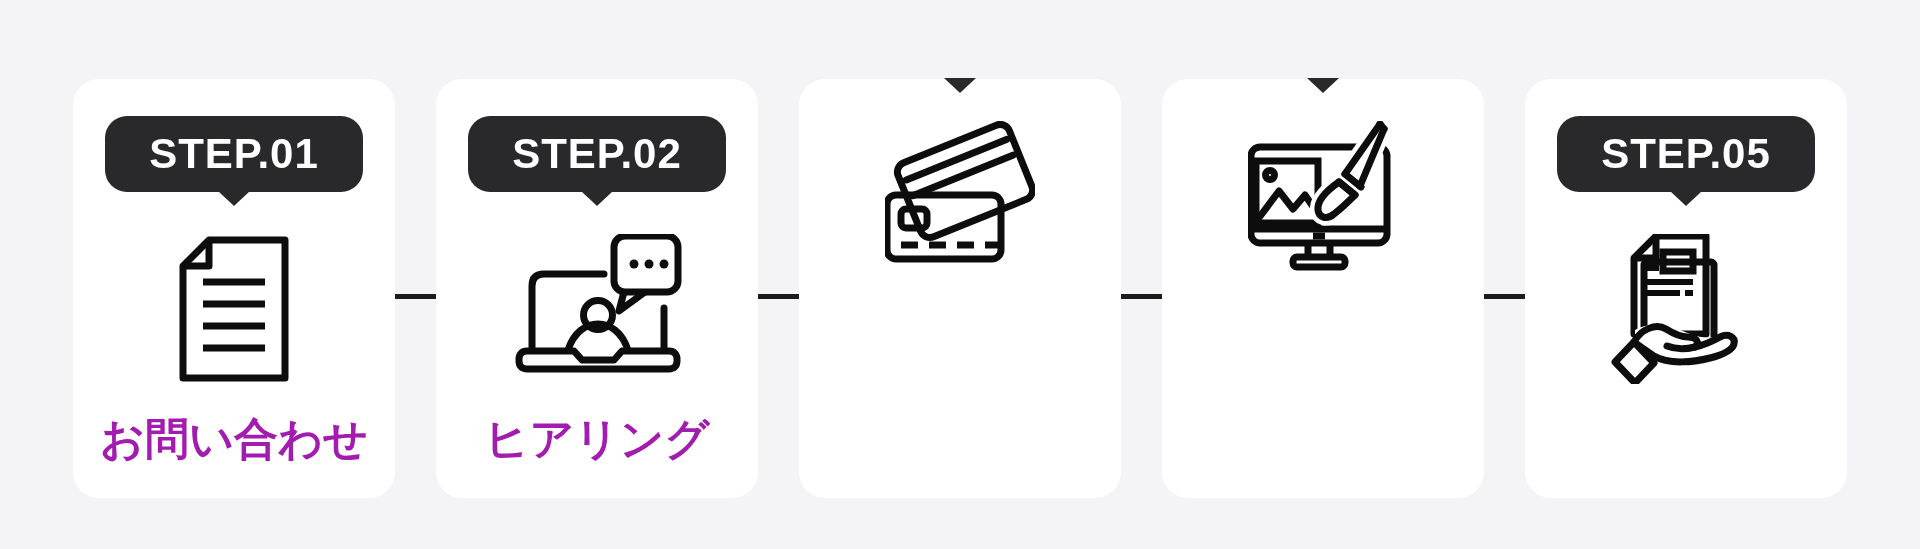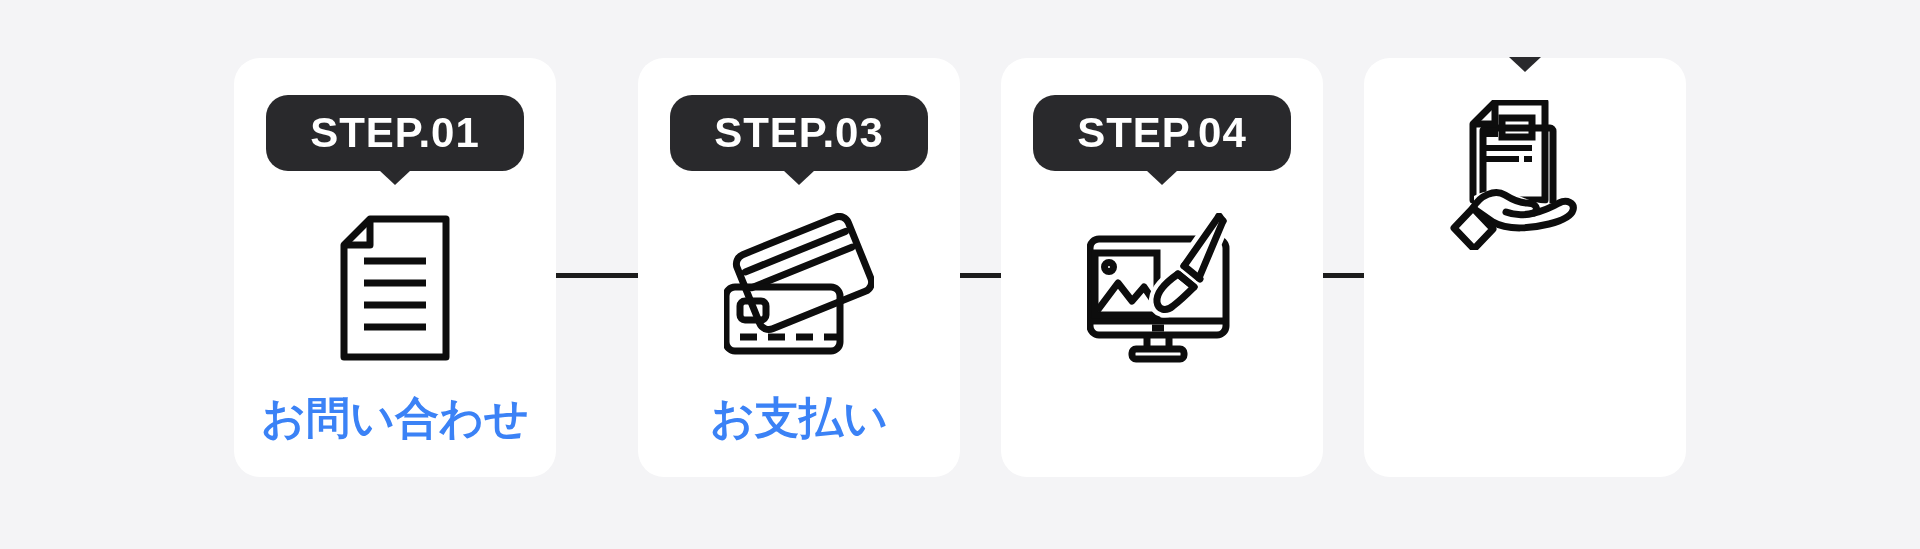--- a/index.html
+++ b/index.html
@@ -9,20 +9,21 @@
     background:#f4f4f6;
     font-family:"Liberation Sans","DejaVu Sans",sans-serif;
     overflow:hidden;
   }
   .flow{
     position:absolute;inset:0;
     display:flex;
     justify-content:center;
     align-items:flex-start;
     padding-top:58px;
+    margin-top:21px;
   }
   .card{
     width:322px;height:419px;
     background:#ffffff;
     border-radius:26px;
     display:flex;flex-direction:column;align-items:center;
     flex:0 0 auto;
   }
   .connector{
     width:41px;height:5px;
@@ -45,21 +46,21 @@
     border-right:16px solid transparent;
     border-top:15px solid #29292c;
   }
   .icon-box{
     height:150px;width:100%;
     margin-top:28px;
     display:flex;align-items:center;justify-content:center;
   }
   .step-label{
     margin-top:26px;
-    font-size:44px;font-weight:700;color:#3b82f6;
+    font-size:44px;font-weight:700;color:#a21caf;
     white-space:nowrap;
   }
   svg .ink{stroke:#0d0d0d;fill:none;stroke-width:7;}
   svg .fill-ink{fill:#0d0d0d;stroke:none;}
 </style>
 </head>
 <body>
 
 <div class="stage">
   <div class="flow">
@@ -77,52 +78,66 @@
           <path class="ink" stroke-width="7.5" d="M 44 70 H 106"></path>
           <path class="ink" stroke-width="7.5" d="M 44 92 H 106"></path>
           <path class="ink" stroke-width="7.5" d="M 44 114 H 106"></path>
         </svg>
       </div>
       <div class="step-label">お問い合わせ</div>
     </div>
 
     <div class="connector"></div>
 
+    <div class="card">
+      <div class="badge">
+        <span>STEP.02</span>
+      </div>
+      <div class="badge-pointer"></div>
+      <div class="icon-box">
+        <svg width="170" height="150" viewBox="0 0 170 150">
+          <path class="ink" stroke-linecap="round" d="M 20 116 V 52 C 20 44 24 40 32 40 H 92"></path>
+          <path class="ink" stroke-linecap="round" d="M 152 74 V 116"></path>
+          <circle class="ink" cx="86" cy="81" r="14.5"></circle>
+          <path class="ink" stroke-linecap="round" d="M 56 116 C 62 98 74 90 86 90 C 98 90 110 98 116 116"></path>
+          <path class="ink" stroke-linejoin="round" d="M 15 117 H 62 L 70 126 H 102 L 110 117 H 157 C 162 117 165 120 165 125 V 127 C 165 132 162 135 157 135 H 15 C 10 135 7 132 7 127 V 125 C 7 120 10 117 15 117 Z"></path>
+          <rect class="ink" x="102" y="2" width="64" height="56" rx="11"></rect>
+          <path class="ink" fill="#ffffff" stroke-linejoin="round" d="M 112 58 L 107 77 L 133 58"></path>
+          <circle class="fill-ink" cx="122" cy="30" r="4.5"></circle>
+          <circle class="fill-ink" cx="137" cy="30" r="4.5"></circle>
+          <circle class="fill-ink" cx="152" cy="30" r="4.5"></circle>
+        </svg>
+      </div>
+      <div class="step-label">ヒアリング</div>
+    </div>
 
     <div class="connector"></div>
 
     <div class="card">
-      <div class="badge">
-        <span>STEP.03</span>
-      </div>
       <div class="badge-pointer"></div>
       <div class="icon-box">
         <svg width="150" height="150" viewBox="0 0 150 150">
           <g transform="rotate(-22 80 60)">
             <rect class="ink" x="20" y="20" width="120" height="80" rx="10"></rect>
             <path class="ink" stroke-linecap="round" d="M 26 37 H 134"></path>
             <path class="ink" stroke-linecap="round" d="M 26 54 H 134"></path>
           </g>
           <rect class="ink" fill="#ffffff" x="2" y="74" width="114" height="64" rx="9"></rect>
           <rect class="ink" stroke-width="6" x="16" y="88" width="26" height="19" rx="5"></rect>
           <path class="ink" d="M 16 124 h 17"></path>
           <path class="ink" d="M 44 124 h 17"></path>
           <path class="ink" d="M 72 124 h 17"></path>
           <path class="ink" d="M 100 124 h 14"></path>
         </svg>
       </div>
-      <div class="step-label">お支払い</div>
     </div>
 
     <div class="connector"></div>
 
     <div class="card">
-      <div class="badge">
-        <span>STEP.04</span>
-      </div>
       <div class="badge-pointer"></div>
       <div class="icon-box">
         <svg width="150" height="150" viewBox="0 0 150 150">
           <rect class="ink" stroke-width="6.5" x="3" y="26" width="136" height="96" rx="9"></rect>
           <path class="ink" stroke-width="6.5" d="M 3 108 H 139"></path>
           <path class="ink" stroke-width="5" d="M 65 115 H 77"></path>
           <path class="ink" stroke-width="6.5" d="M 60 122 V 136 M 82 122 V 136"></path>
           <rect class="ink" stroke-width="6.5" x="45" y="136" width="52" height="10" rx="4"></rect>
           <rect class="ink" stroke-width="6.5" x="8" y="40" width="62" height="62"></rect>
           <circle class="ink" stroke-width="6" cx="22" cy="54" r="4.5"></circle>
@@ -140,20 +155,23 @@
             <path d="M 91 61 L 107 74"></path>
             <path d="M 91 61 C 78 70 69 80 70 89 C 71 97 79 99 86 93 C 94 87 101 80 107 74 Z"></path>
           </g>
         </svg>
       </div>
     </div>
 
     <div class="connector"></div>
 
     <div class="card">
+      <div class="badge">
+        <span>STEP.05</span>
+      </div>
       <div class="badge-pointer"></div>
       <div class="icon-box">
         <svg width="150" height="150" viewBox="0 0 150 150">
           <rect class="ink" x="33" y="28" width="70" height="92" rx="3"></rect>
           <path class="ink" fill="#ffffff" stroke-linejoin="round" d="M 45 2 H 95 V 100 H 23 V 24 Z"></path>
           <path class="ink" stroke-linejoin="round" d="M 45 2 V 24 H 23"></path>
           <rect class="ink" stroke-width="6" x="52" y="18" width="30" height="19"></rect>
           <rect class="fill-ink" x="32" y="31" width="16" height="6"></rect>
           <rect class="fill-ink" x="32" y="45" width="50" height="6"></rect>
           <rect class="fill-ink" x="32" y="56" width="37" height="6"></rect>

